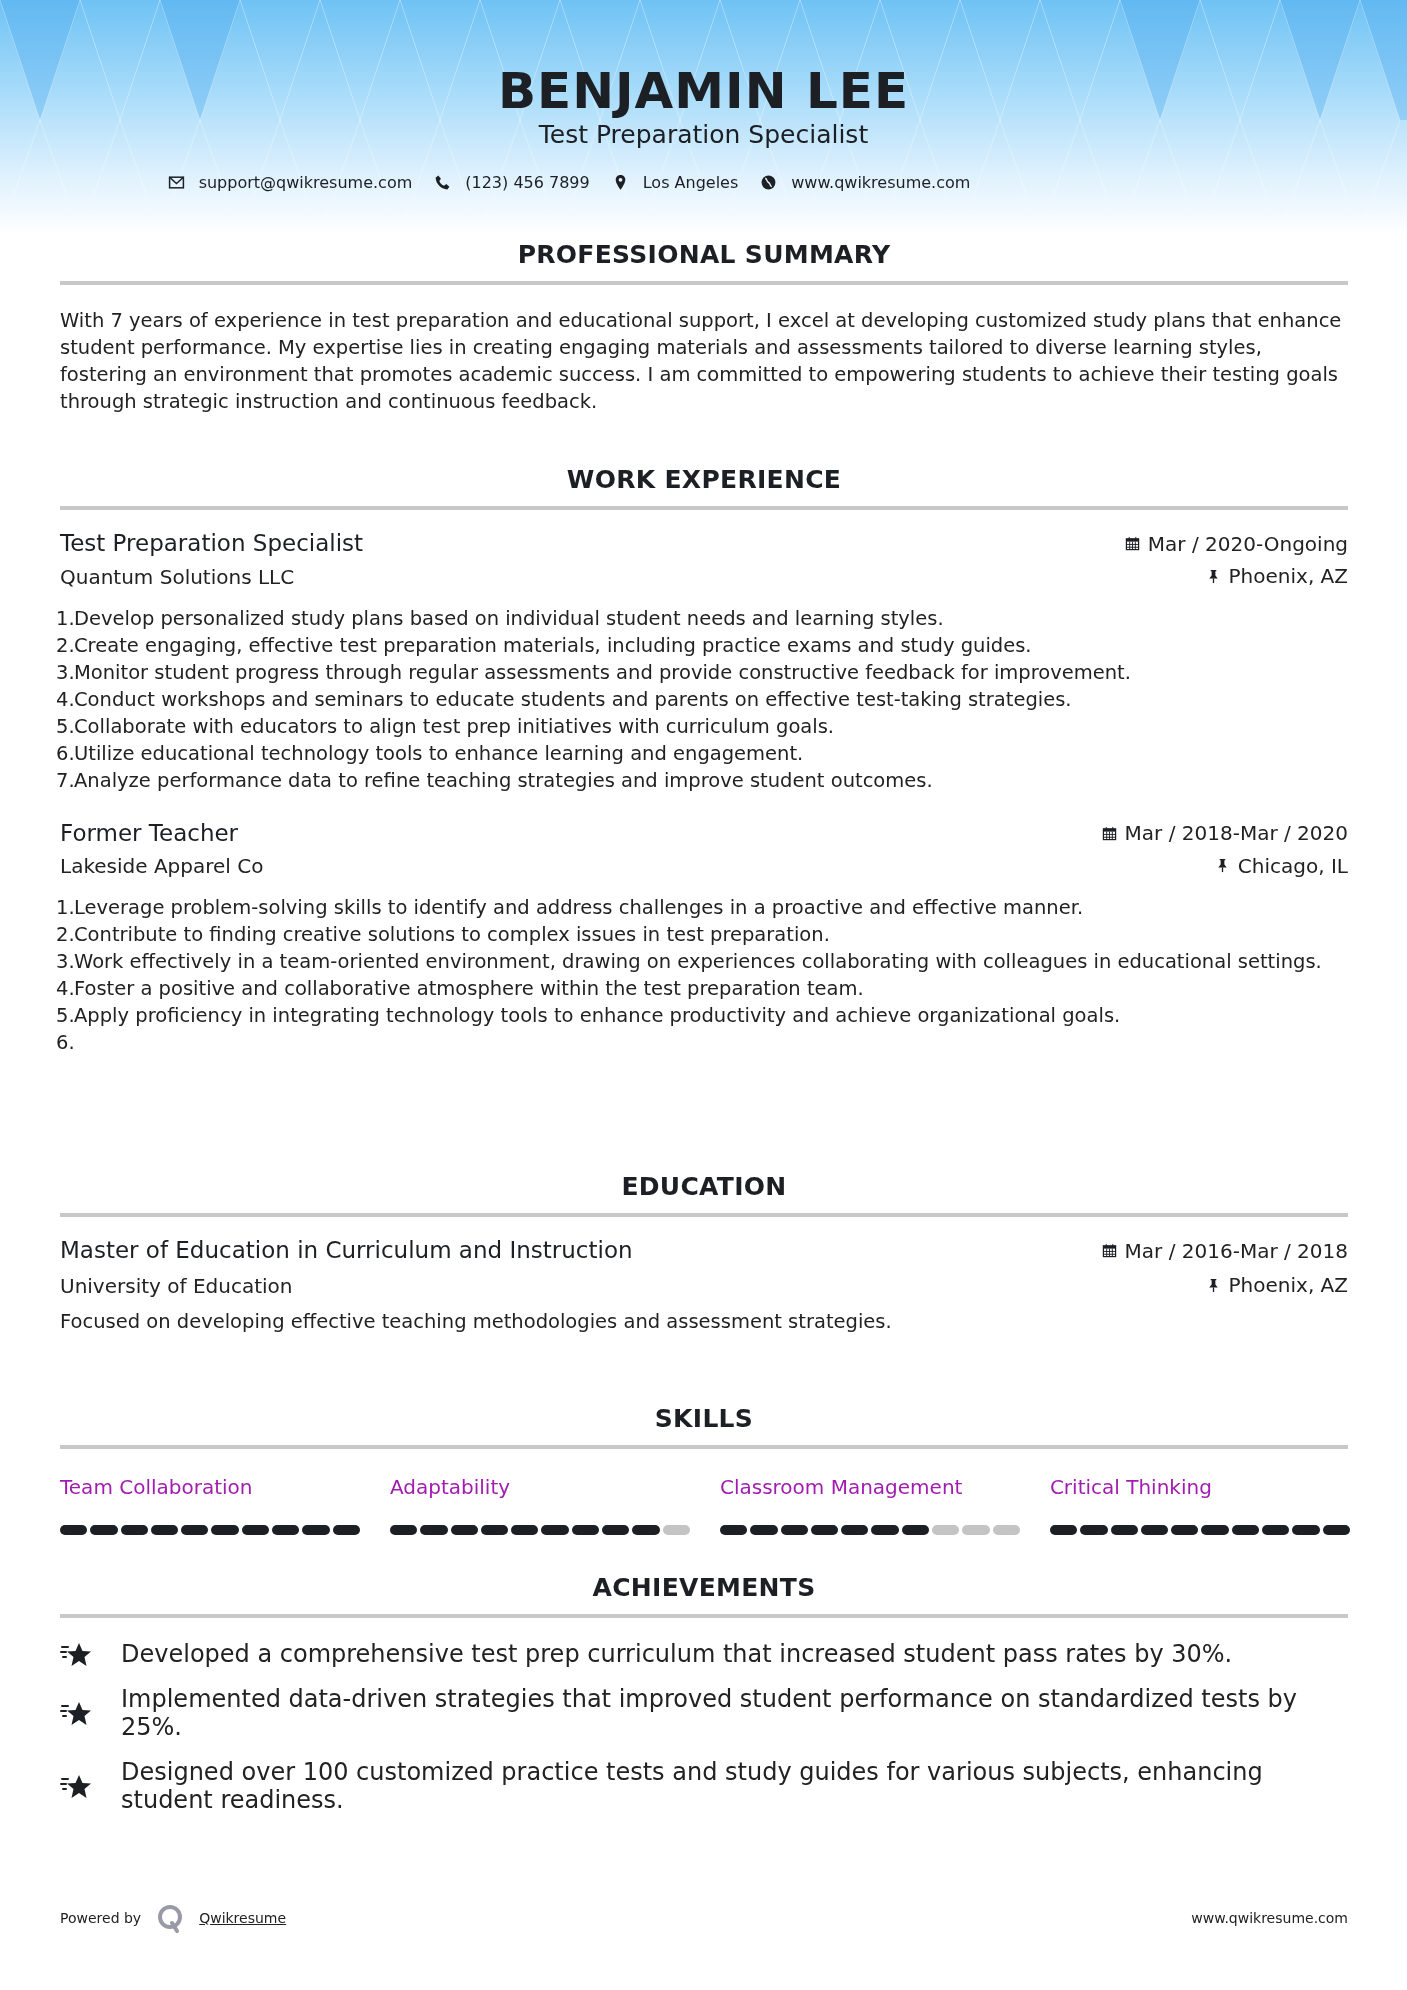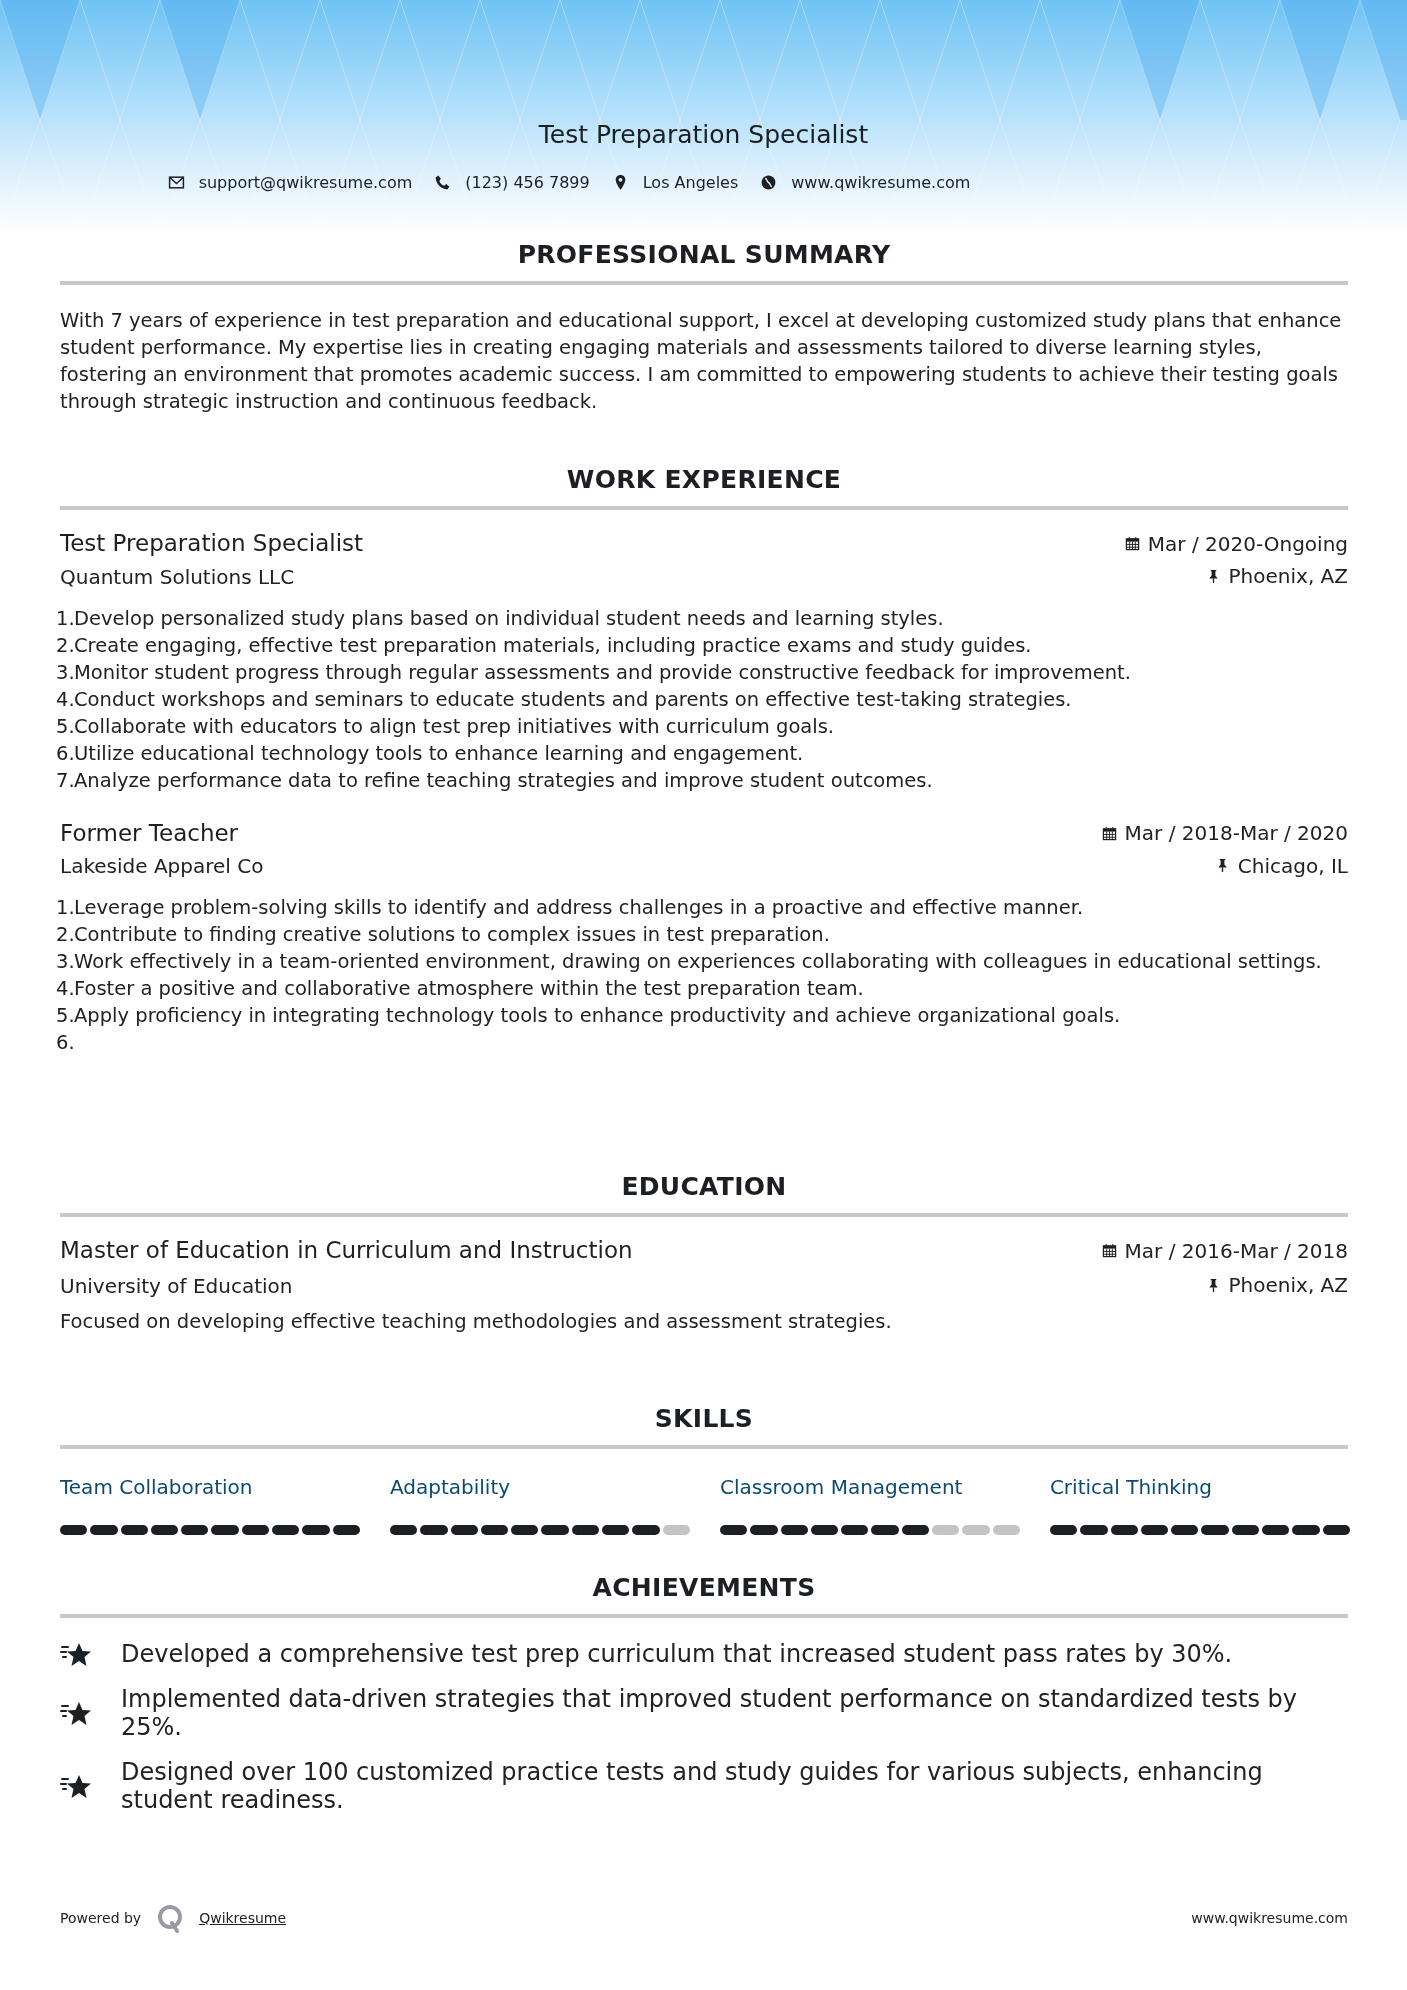--- a/index.html
+++ b/index.html
@@ -32,21 +32,21 @@
   .job-sub { font-size: 20px; color: #222; }
   .meta { font-size: 20px; color: #222; display: flex; align-items: center; gap: 8px; }
   .meta svg { width: 15px; height: 15px; }
   ol.duties { list-style: none; font-size: 19.5px; line-height: 27px; }
   ol.duties li { display: flex; }
   ol.duties li .num { width: 18px; flex: none; text-align: right; margin-right: 0; margin-left: -4px; }
   ol.duties li .txt { padding-left: 0; }
 
   .skills { display: flex; gap: 30px; margin-top: 26px; }
   .skill { width: 300px; }
-  .skill-name { font-size: 20px; color: #0c4a6e; margin-bottom: 26px; }
+  .skill-name { font-size: 20px; color: #a21caf; margin-bottom: 26px; }
   .skill-bar { display: flex; gap: 3px; }
   .seg { width: 27.3px; height: 10px; border-radius: 5px; background: #1c1f24; }
   .seg.off { background: #c4c4c4; }
 
   .ach { display: flex; align-items: center; gap: 29px; font-size: 24px; margin-bottom: 17px; }
   .ach svg { width: 32px; height: 28px; flex: none; }
 
   .footer { position: absolute; left: 60px; top: 1903px; width: 1288px; display: flex; justify-content: space-between;
     align-items: center; font-size: 14px; color: #222; }
   .footer .left { display: flex; align-items: center; gap: 14px; }
@@ -61,20 +61,21 @@
       <path d="M0 0 L40 120 L0 235 M80 0 L40 120 L80 235 M80 0 L120 120 L80 235 M160 0 L120 120 L160 235 M160 0 L200 120 L160 235 M240 0 L200 120 L240 235 M240 0 L280 120 L240 235 M320 0 L280 120 L320 235 M320 0 L360 120 L320 235 M400 0 L360 120 L400 235 M400 0 L440 120 L400 235 M480 0 L440 120 L480 235 M480 0 L520 120 L480 235 M560 0 L520 120 L560 235 M560 0 L600 120 L560 235 M640 0 L600 120 L640 235 M640 0 L680 120 L640 235 M720 0 L680 120 L720 235 M720 0 L760 120 L720 235 M800 0 L760 120 L800 235 M800 0 L840 120 L800 235 M880 0 L840 120 L880 235 M880 0 L920 120 L880 235 M960 0 L920 120 L960 235 M960 0 L1000 120 L960 235 M1040 0 L1000 120 L1040 235 M1040 0 L1080 120 L1040 235 M1120 0 L1080 120 L1120 235 M1120 0 L1160 120 L1120 235 M1200 0 L1160 120 L1200 235 M1200 0 L1240 120 L1200 235 M1280 0 L1240 120 L1280 235 M1280 0 L1320 120 L1280 235 M1360 0 L1320 120 L1360 235 M1360 0 L1400 120 L1360 235"></path>
     </g>
     <g fill="#4aa8ef" fill-opacity="0.35">
       <polygon points="0,0 80,0 40,120"></polygon>
       <polygon points="160,0 240,0 200,120"></polygon>
       <polygon points="1120,0 1200,0 1160,120"></polygon>
       <polygon points="1280,0 1360,0 1320,120"></polygon>
       <polygon points="1360,0 1407,0 1407,120 1400,120"></polygon>
     </g>
   </svg>
+  <div class="name">BENJAMIN LEE</div>
   <div class="title">Test Preparation Specialist</div>
   <div class="contacts">
     <div class="item">
       <svg viewBox="0 0 16 16">
           <rect x="1.5" y="3" width="13" height="10" fill="none" stroke="#1c1f24" stroke-width="1.4"></rect>
           <path d="M1.5 3 L8 9 L14.5 3" fill="none" stroke="#1c1f24" stroke-width="1.4"></path>
         </svg>
       <span>support@qwikresume.com</span>
     </div>
     <div class="item">

